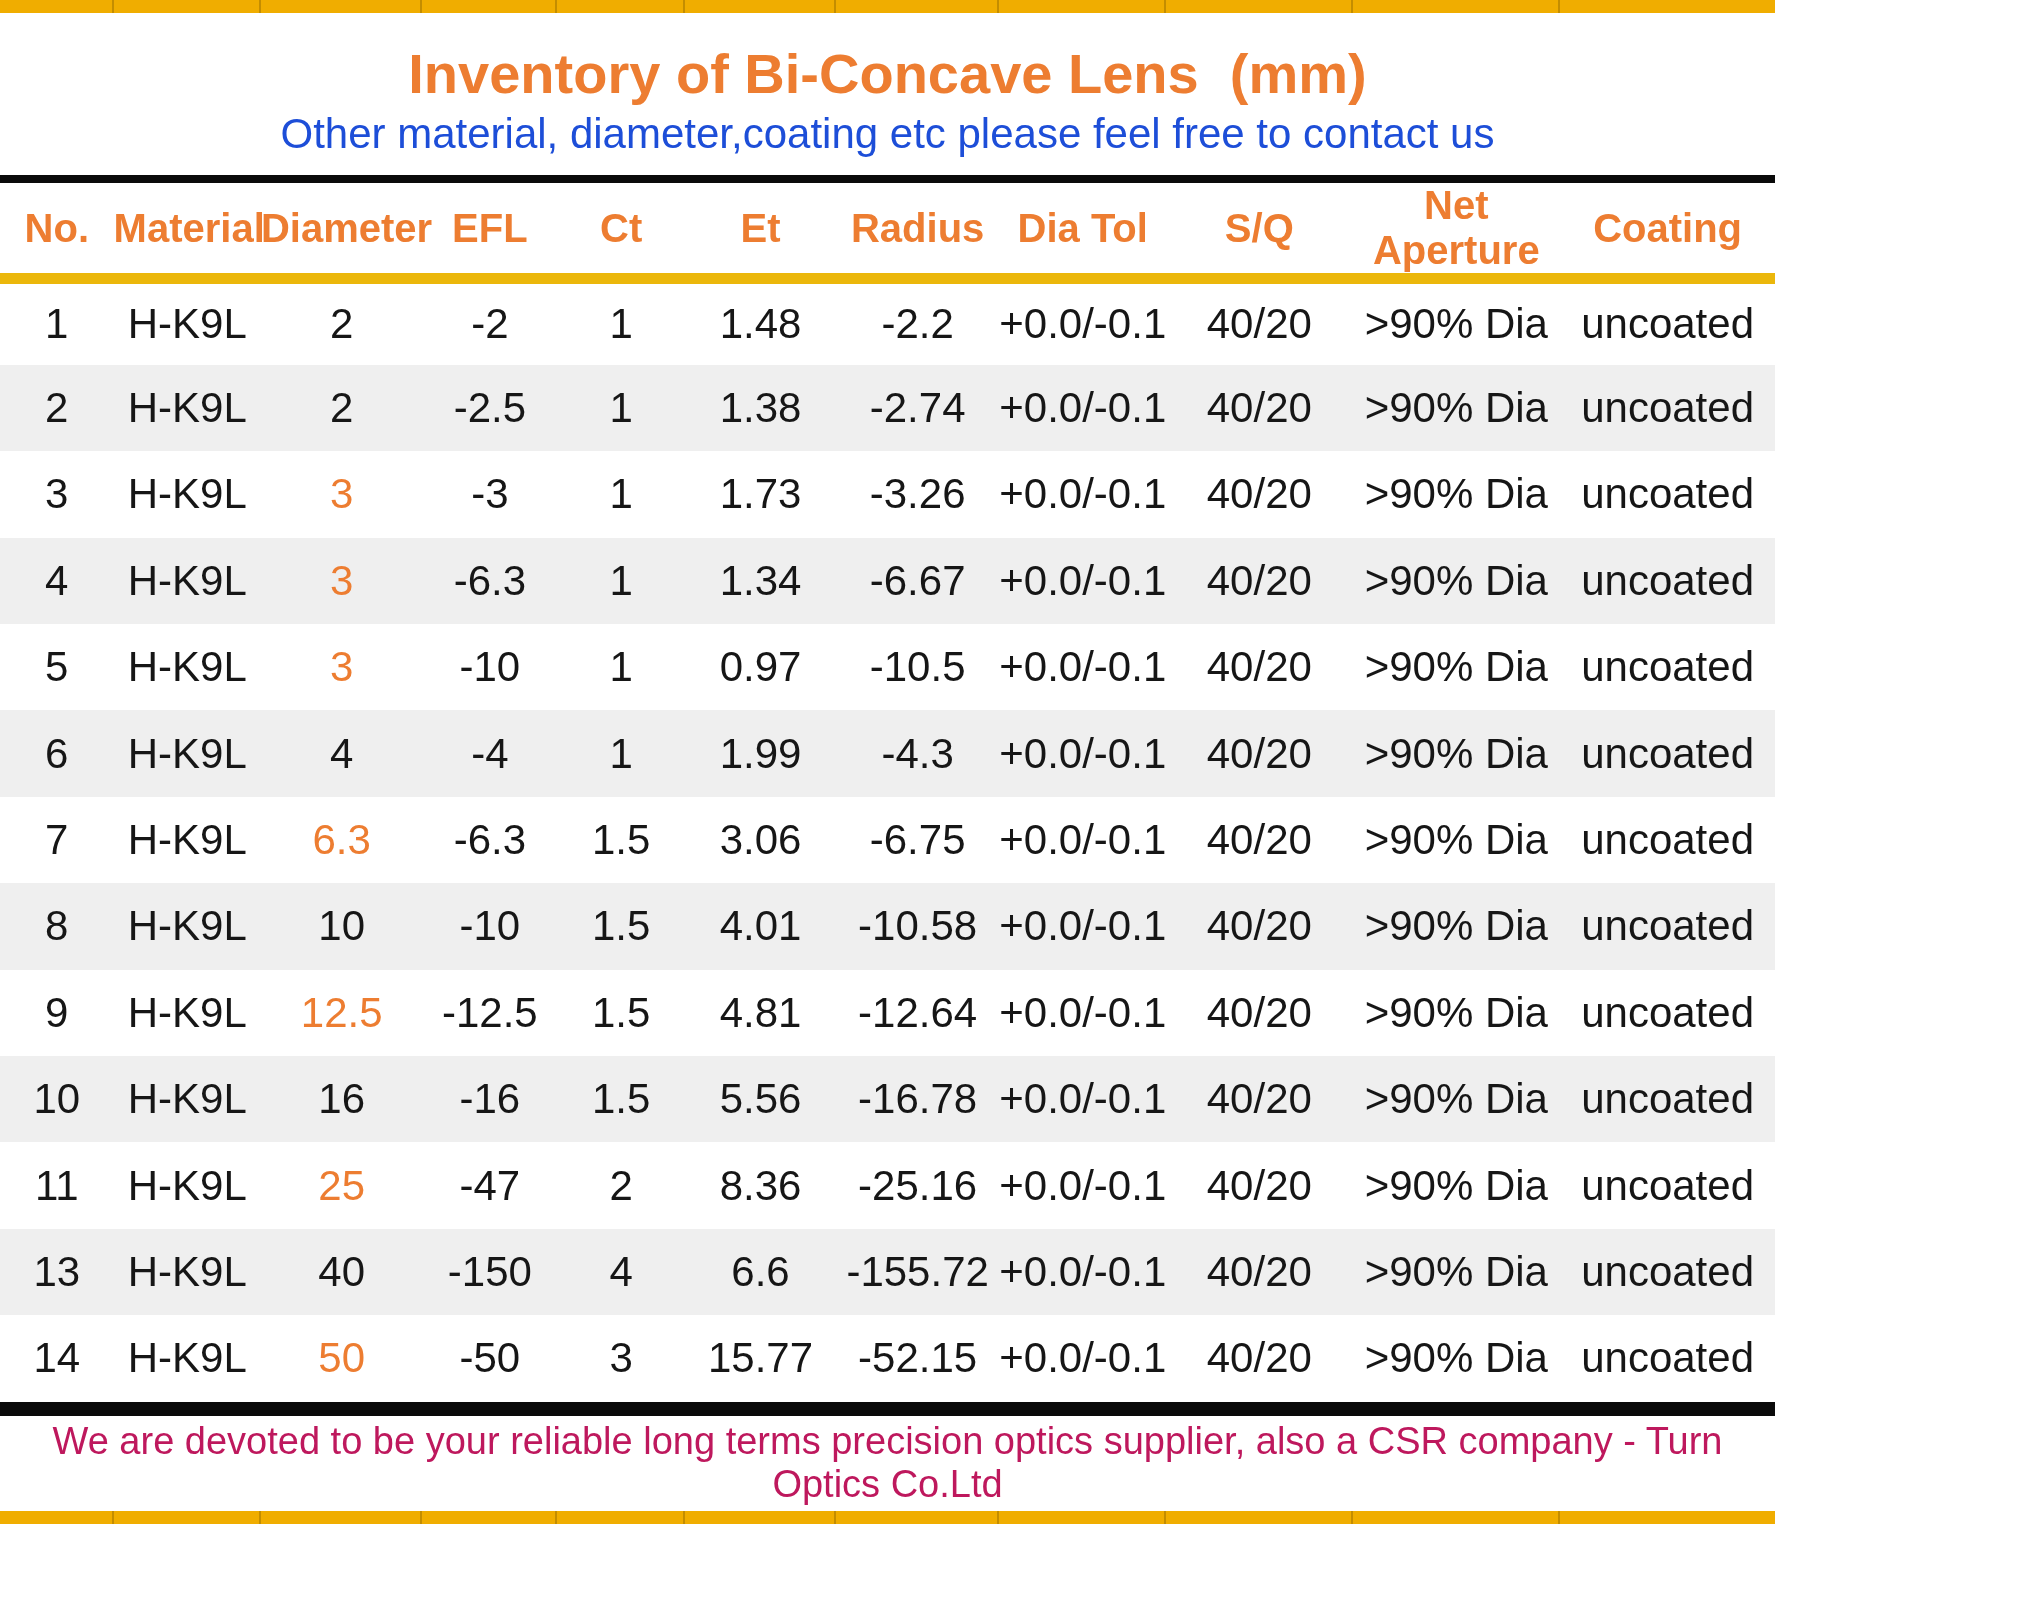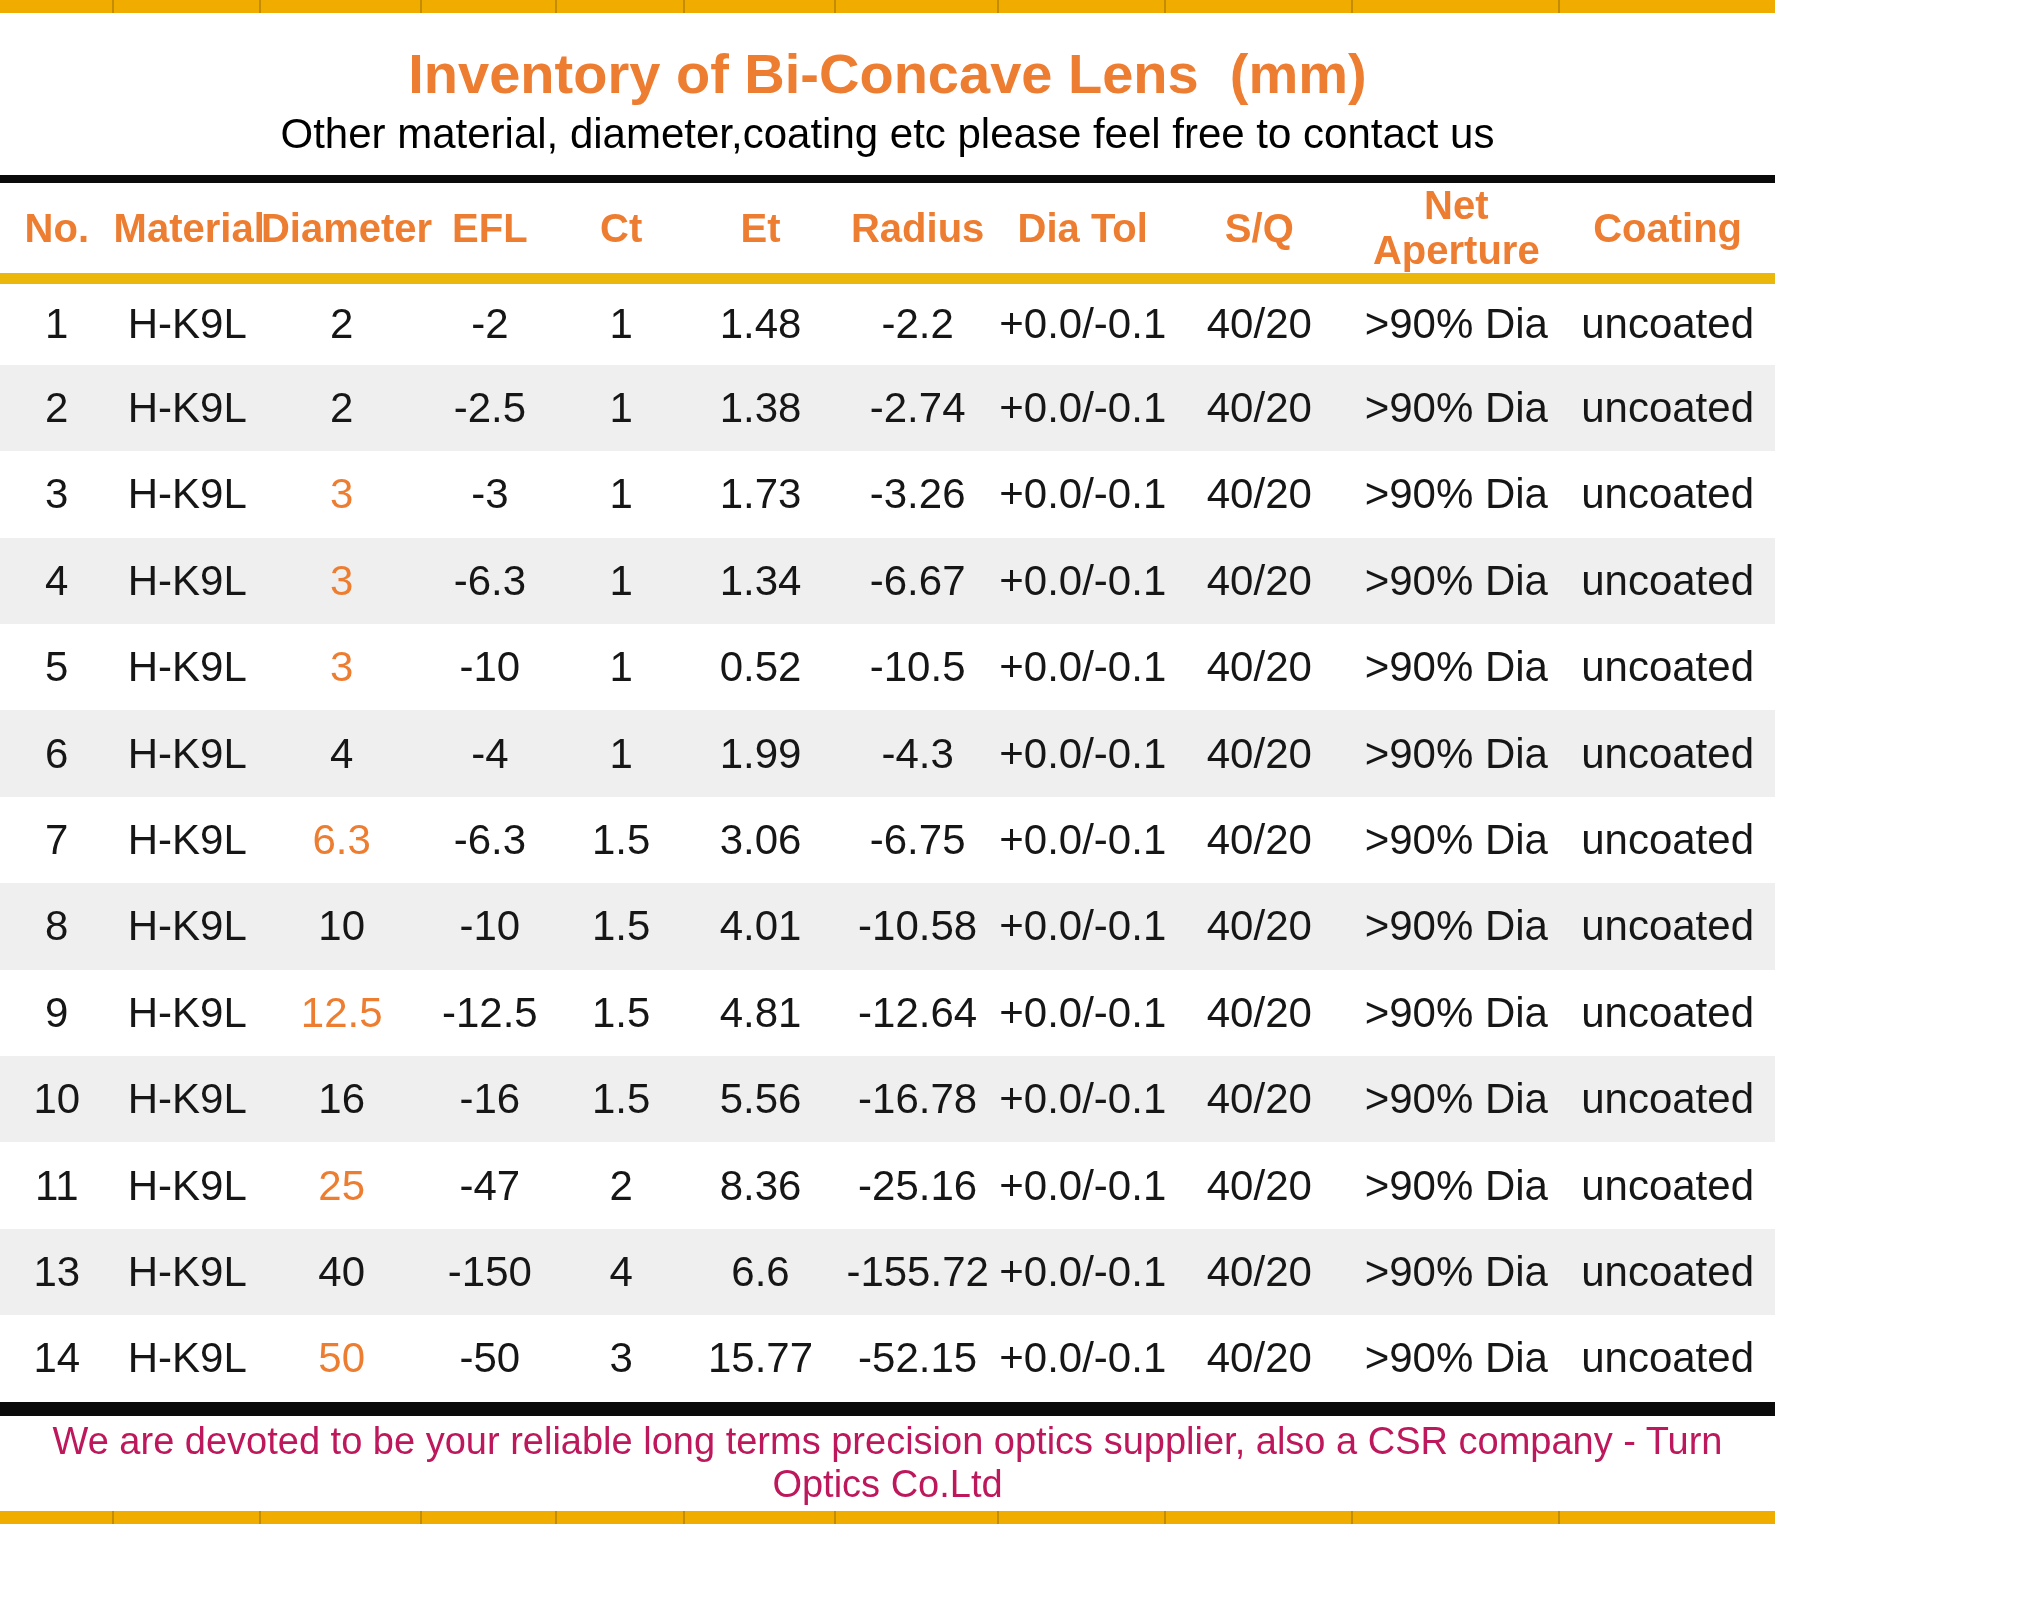--- a/index.html
+++ b/index.html
@@ -24,21 +24,21 @@
   .gold-bar.bottom{height:13px;}
   .bar-seg{height:100%;background:var(--bar-gold);border-right:2px solid rgba(0,0,0,0.18);}
   .bar-seg:last-child{border-right:none;}
 
   
   .title-block{height:162px;flex:0 0 auto;display:flex;flex-direction:column;align-items:center;justify-content:flex-end;padding-bottom:14px;}
   .title{
     font-size:56px;font-weight:bold;color:var(--accent-orange);
     line-height:66px;white-space:pre;text-align:center;
   }
-  .subtitle{font-size:42px;line-height:54px;color:#000000;text-align:center;}
+  .subtitle{font-size:42px;line-height:54px;color:#1d4ed8;text-align:center;}
 
   .black-rule{width:100%;background:#0a0a0a;flex:0 0 auto;}
   .rule-top{height:8px;}
   .rule-bottom{height:14px;}
 
   
   table{width:100%;border-collapse:collapse;table-layout:fixed;flex:0 0 auto;}
   thead th{
     height:88px;font-size:40px;font-weight:bold;color:var(--accent-orange);
     text-align:center;vertical-align:middle;
@@ -164,21 +164,21 @@
     <td>40/20</td>
     <td>&gt;90% Dia</td>
     <td>uncoated</td>
   </tr>
         <tr>
     <td>5</td>
     <td>H-K9L</td>
     <td class="orange">3</td>
     <td>-10</td>
     <td>1</td>
-    <td>0.52</td>
+    <td>0.97</td>
     <td>-10.5</td>
     <td>+0.0/-0.1</td>
     <td>40/20</td>
     <td>&gt;90% Dia</td>
     <td>uncoated</td>
   </tr>
         <tr>
     <td>6</td>
     <td>H-K9L</td>
     <td>4</td>

